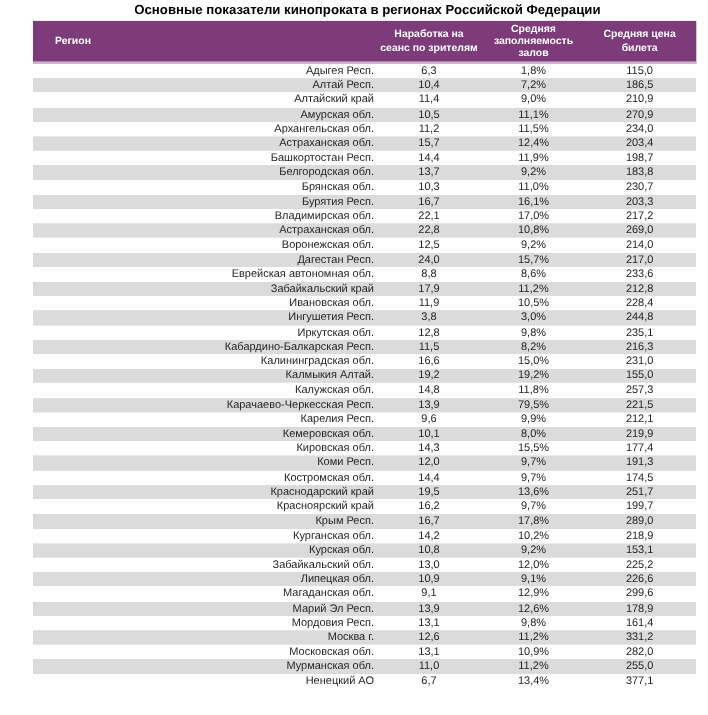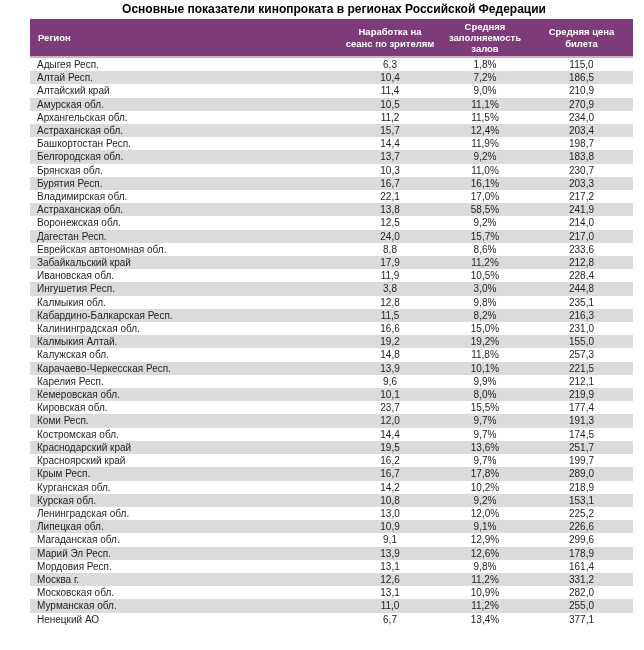--- a/index.html
+++ b/index.html
@@ -50,35 +50,35 @@
     font-weight: bold;
     line-height: 1.18;
     text-align: center;
     vertical-align: middle;
     height: 35px;
     padding: 1px 4px;
     border-bottom: 2px solid #cdb0c9;
   }
   thead th.th-region {
     text-align: left;
-    padding-left: 8px;
+    padding-left: 20px;
   }
   tbody td {
     font-size: 10px;
     color: #1f1f1f;
     height: 13.2px;
     line-height: 13.2px;
     padding: 0;
     text-align: center;
     white-space: nowrap;
     overflow: hidden;
     vertical-align: middle;
   }
   tbody td.td-region {
-    text-align: left;
+    text-align: right;
     padding-left: 7px;
   }
   tbody tr:nth-child(even) {
     background: #dbdbdb;
   }
 </style>
 </head>
 <body>
 
 <div class="page">
@@ -162,23 +162,23 @@
             <td>203,3</td>
           </tr>
           <tr>
             <td class="td-region">Владимирская обл.</td>
             <td>22,1</td>
             <td>17,0%</td>
             <td>217,2</td>
           </tr>
           <tr>
             <td class="td-region">Астраханская обл.</td>
-            <td>13,8</td>
-            <td>58,5%</td>
-            <td>241,9</td>
+            <td>22,8</td>
+            <td>10,8%</td>
+            <td>269,0</td>
           </tr>
           <tr>
             <td class="td-region">Воронежская обл.</td>
             <td>12,5</td>
             <td>9,2%</td>
             <td>214,0</td>
           </tr>
           <tr>
             <td class="td-region">Дагестан Респ.</td>
             <td>24,0</td>
@@ -203,21 +203,21 @@
             <td>10,5%</td>
             <td>228,4</td>
           </tr>
           <tr>
             <td class="td-region">Ингушетия Респ.</td>
             <td>3,8</td>
             <td>3,0%</td>
             <td>244,8</td>
           </tr>
           <tr>
-            <td class="td-region">Калмыкия обл.</td>
+            <td class="td-region">Иркутская обл.</td>
             <td>12,8</td>
             <td>9,8%</td>
             <td>235,1</td>
           </tr>
           <tr>
             <td class="td-region">Кабардино-Балкарская Респ.</td>
             <td>11,5</td>
             <td>8,2%</td>
             <td>216,3</td>
           </tr>
@@ -235,38 +235,38 @@
           </tr>
           <tr>
             <td class="td-region">Калужская обл.</td>
             <td>14,8</td>
             <td>11,8%</td>
             <td>257,3</td>
           </tr>
           <tr>
             <td class="td-region">Карачаево-Черкесская Респ.</td>
             <td>13,9</td>
-            <td>10,1%</td>
+            <td>79,5%</td>
             <td>221,5</td>
           </tr>
           <tr>
             <td class="td-region">Карелия Респ.</td>
             <td>9,6</td>
             <td>9,9%</td>
             <td>212,1</td>
           </tr>
           <tr>
             <td class="td-region">Кемеровская обл.</td>
             <td>10,1</td>
             <td>8,0%</td>
             <td>219,9</td>
           </tr>
           <tr>
             <td class="td-region">Кировская обл.</td>
-            <td>23,7</td>
+            <td>14,3</td>
             <td>15,5%</td>
             <td>177,4</td>
           </tr>
           <tr>
             <td class="td-region">Коми Респ.</td>
             <td>12,0</td>
             <td>9,7%</td>
             <td>191,3</td>
           </tr>
           <tr>
@@ -299,21 +299,21 @@
             <td>10,2%</td>
             <td>218,9</td>
           </tr>
           <tr>
             <td class="td-region">Курская обл.</td>
             <td>10,8</td>
             <td>9,2%</td>
             <td>153,1</td>
           </tr>
           <tr>
-            <td class="td-region">Ленинградская обл.</td>
+            <td class="td-region">Забайкальский обл.</td>
             <td>13,0</td>
             <td>12,0%</td>
             <td>225,2</td>
           </tr>
           <tr>
             <td class="td-region">Липецкая обл.</td>
             <td>10,9</td>
             <td>9,1%</td>
             <td>226,6</td>
           </tr>

